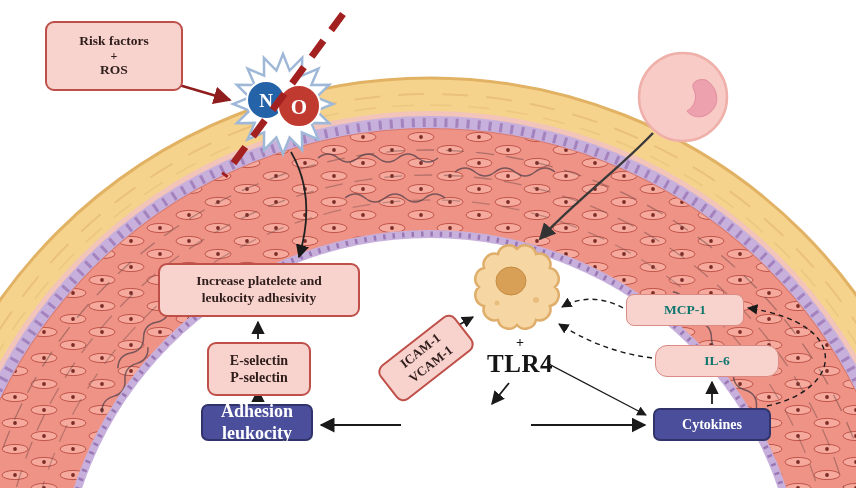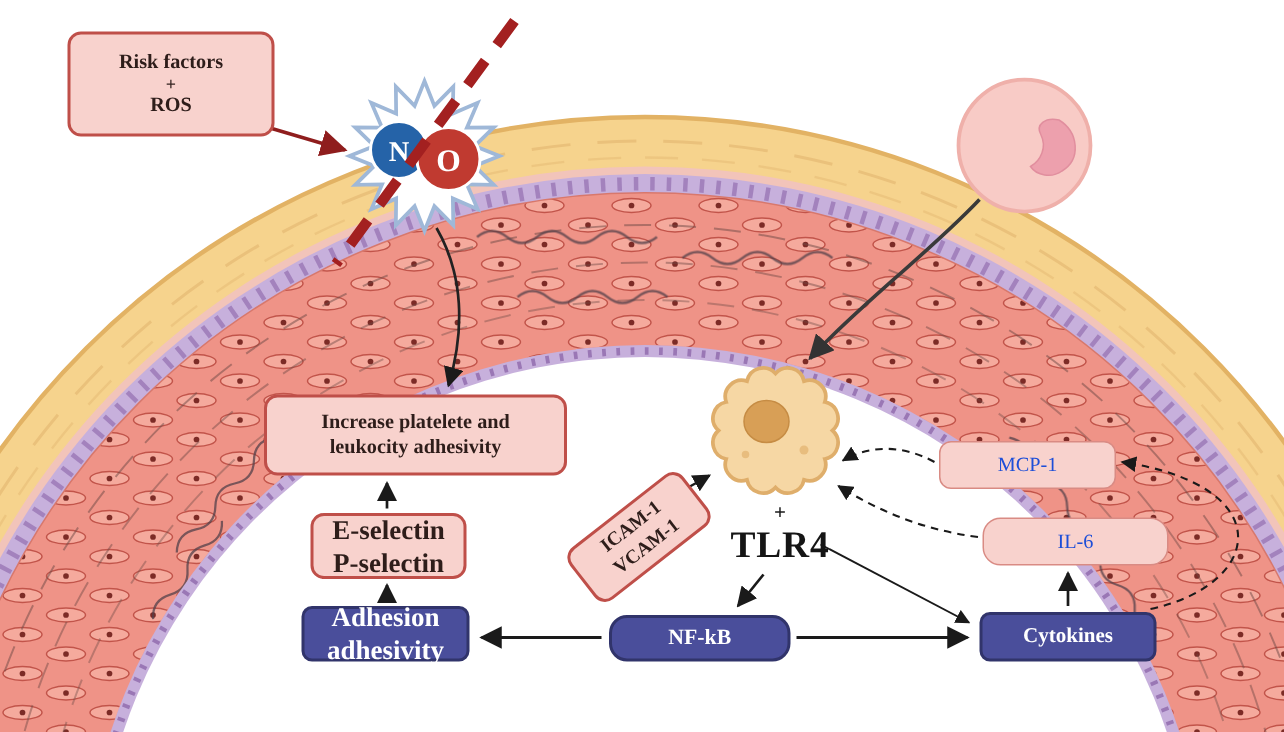--- a/index.html
+++ b/index.html
@@ -6,28 +6,28 @@
   html,body { background:#ffffff; }
   body { font-family:"Liberation Serif", serif; }
   .stage { position:relative; width:856px; height:488px; background:#fff; overflow:hidden; }
   svg.bg { position:absolute; left:0; top:0; }
 
   .box { position:absolute; display:flex; flex-direction:column; align-items:center;
          justify-content:center; text-align:center; line-height:1.25; }
   .pink { background:#f8d2cd; border:2px solid #bf4f49; border-radius:9px;
           color:#2e1d1a; font-weight:700; }
   .pink-thin { background:#f8d2cd; border:1.5px solid #d98b84; border-radius:8px;
-          color:#1d4ed8; font-weight:400; }
+          color:#0f766e; font-weight:700; }
   .dark { background:#4a4e9b; border:2px solid #31346b; border-radius:7px;
           color:#ffffff; font-weight:700; }
 
   #box-risk      { left:45px;  top:21px;  width:138px; height:70px; font-size:13.5px; }
   #box-risk .plus{ font-size:12px; line-height:1.05; }
-  #box-increase  { left:158px; top:263px; width:202px; height:54px; font-size:13.5px;margin-left:18px; }
-  #box-selectin  { left:207px; top:342px; width:104px; height:44px; font-size:18px; }
+  #box-increase  { left:158px; top:263px; width:202px; height:54px; font-size:13.5px; }
+  #box-selectin  { left:207px; top:342px; width:104px; height:54px; font-size:14px; }
   #box-adhesion  { left:201px; top:404px; width:112px; height:37px; font-size:18px; line-height:1.2; }
   #box-nfkb      { left:406px; top:410px; width:121px; height:31px; font-size:14.5px; border-radius:12px; }
   #box-cytokines { left:653px; top:408px; width:118px; height:33px; font-size:14px;justify-content:center; }
   #box-mcp1      { left:626px; top:294px; width:118px; height:32px; font-size:13.5px; }
   #box-il6       { left:655px; top:345px; width:124px; height:32px; font-size:13.5px;border-radius:12px; }
   #box-icam      { left:378px; top:336px; width:96px;  height:44px; font-size:13px;
                    transform:rotate(-38deg); line-height:1.3; }
   #box-mcsf      { left:480px; top:118px; width:80px;  height:38px; border-radius:50%;
                    background:#fcecc9; border:2.5px solid #e2a23b; color:#241713;
                    font-weight:700; font-size:13.5px; }
@@ -156,36 +156,33 @@
     <span>leukocity adhesivity</span>
   </div>
 
   <div class="box pink" id="box-selectin">
     <span>E-selectin</span>
     <span>P-selectin</span>
   </div>
 
   <div class="box dark" id="box-adhesion">
     <span>Adhesion</span>
-    <span>adhesivity</span>
+    <span>leukocity</span>
   </div>
 
   <div class="box pink" id="box-icam">
     <span>ICAM-1</span>
     <span>VCAM-1</span>
   </div>
 
   <div class="box" id="txt-tlr4">
     <span class="plus">+</span>
     <span class="label">TLR4</span>
   </div>
 
-  <div class="box dark" id="box-nfkb">
-    <span>NF-kB</span>
-  </div>
 
   <div class="box pink-thin" id="box-mcp1">
     <span>MCP-1</span>
   </div>
 
   <div class="box pink-thin" id="box-il6">
     <span>IL-6</span>
   </div>
 
   <div class="box dark" id="box-cytokines">

